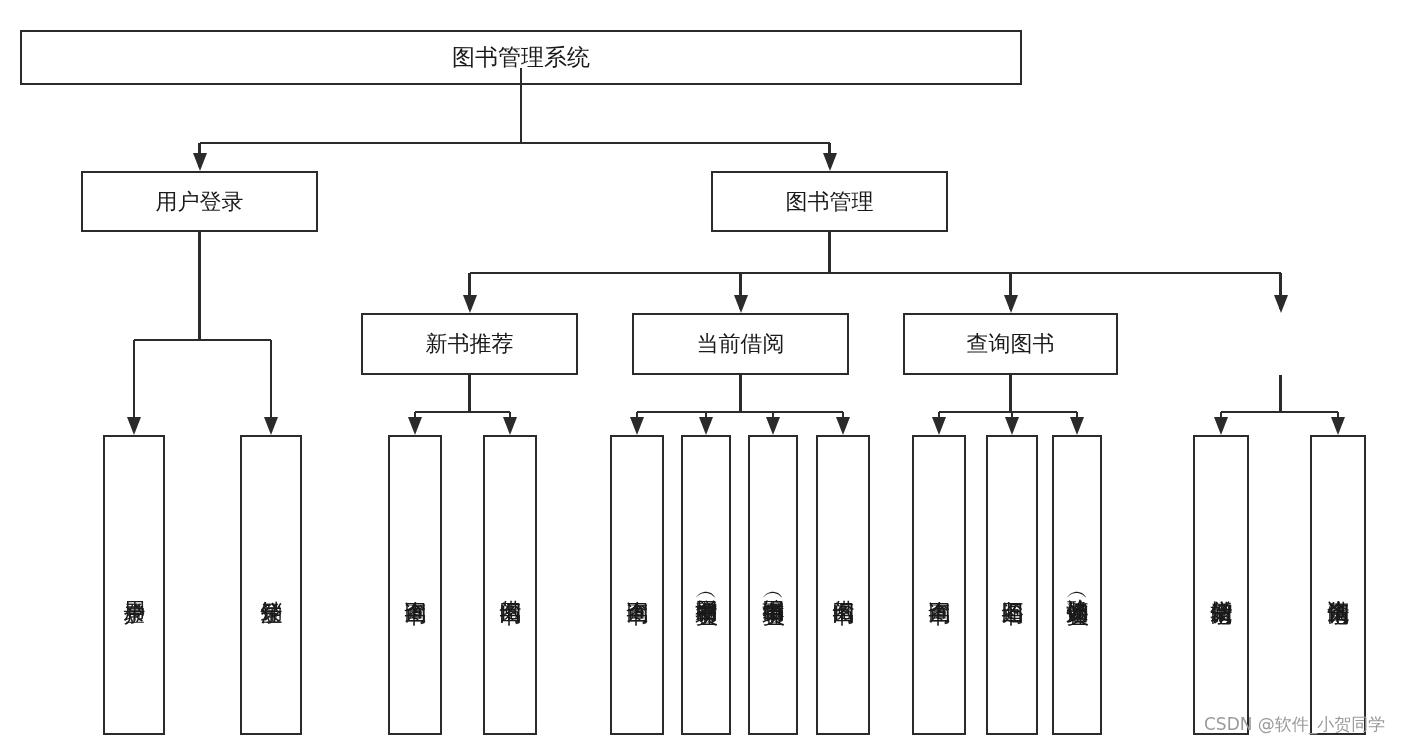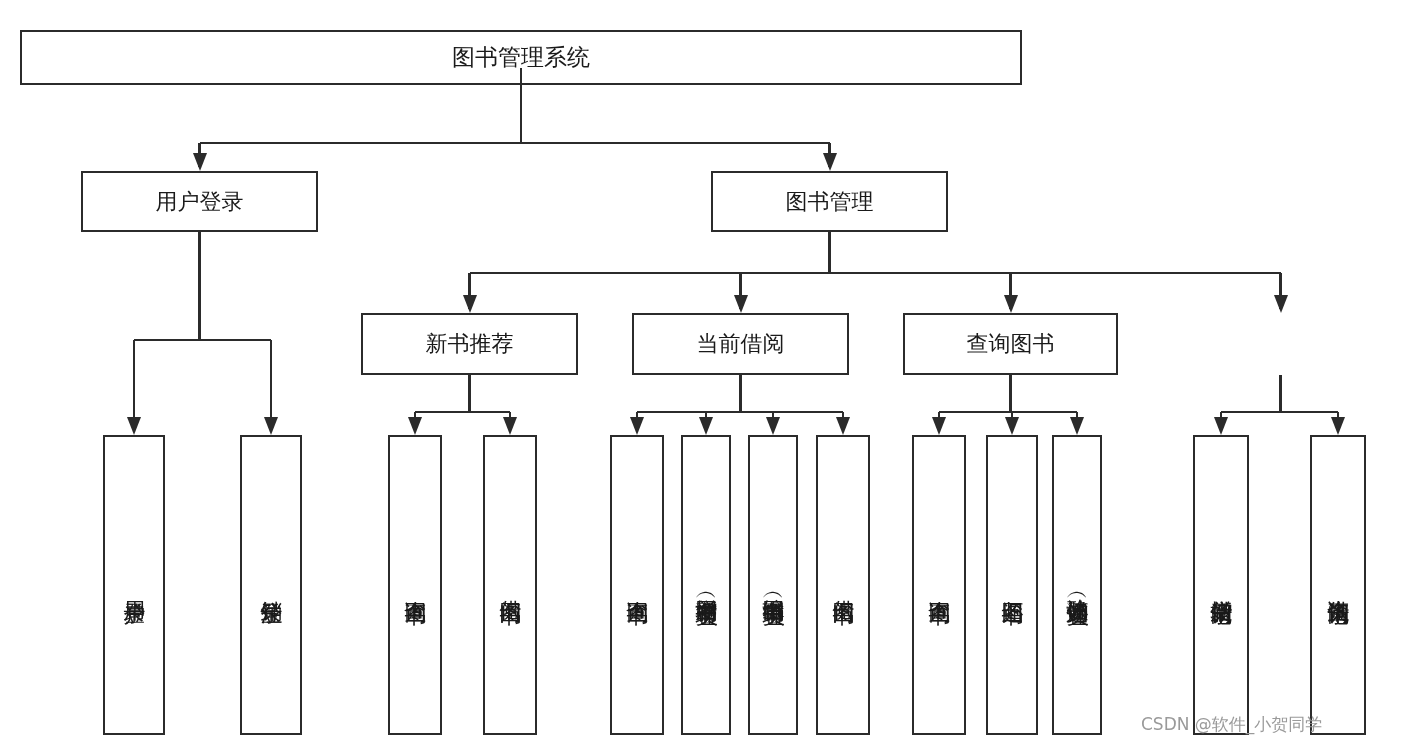--- a/index.html
+++ b/index.html
@@ -182,14 +182,14 @@
       <div class="conn v" style="left: 1075.75px; top: 412px; height: 19px;"></div>
       <div class="arrow" style="left: 1070px; top: 417px;"></div>
       <div class="conn v" style="left: 1279.25px; top: 375px; height: 37px;"></div>
       <div class="conn h" style="left: 1221px; top: 410.75px; width: 117px;"></div>
       <div class="conn v" style="left: 1219.75px; top: 412px; height: 19px;"></div>
       <div class="arrow" style="left: 1214px; top: 417px;"></div>
       <div class="conn v" style="left: 1336.75px; top: 412px; height: 19px;"></div>
       <div class="arrow" style="left: 1331px; top: 417px;"></div>
     </div>
 
-  <div class="watermark" style="left:1141px; top:713px;">CSDN @软件_小贺同学</div>
+  <div class="watermark" style="left:1204px; top:713px;">CSDN @软件_小贺同学</div>
 </div>
 
 </body></html>

